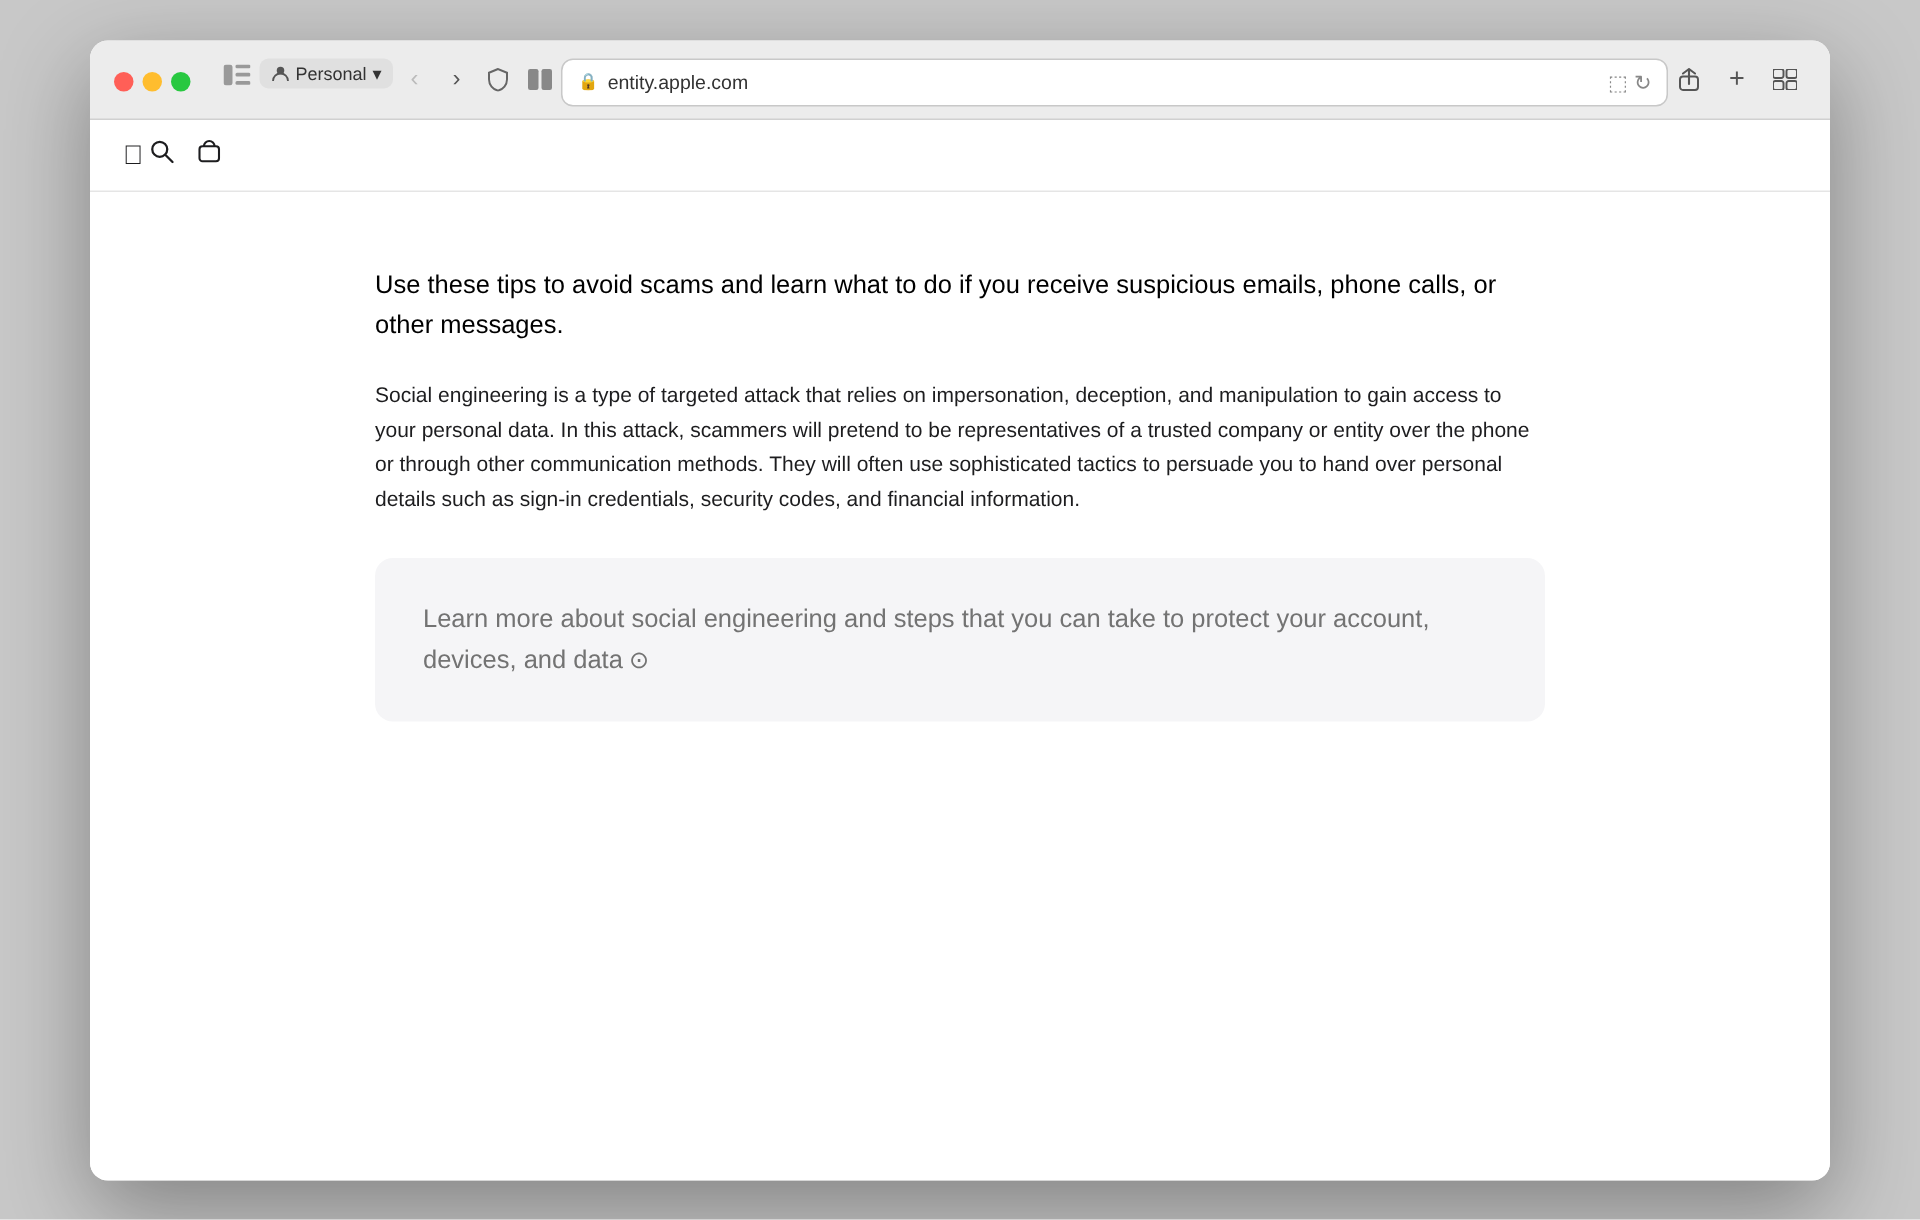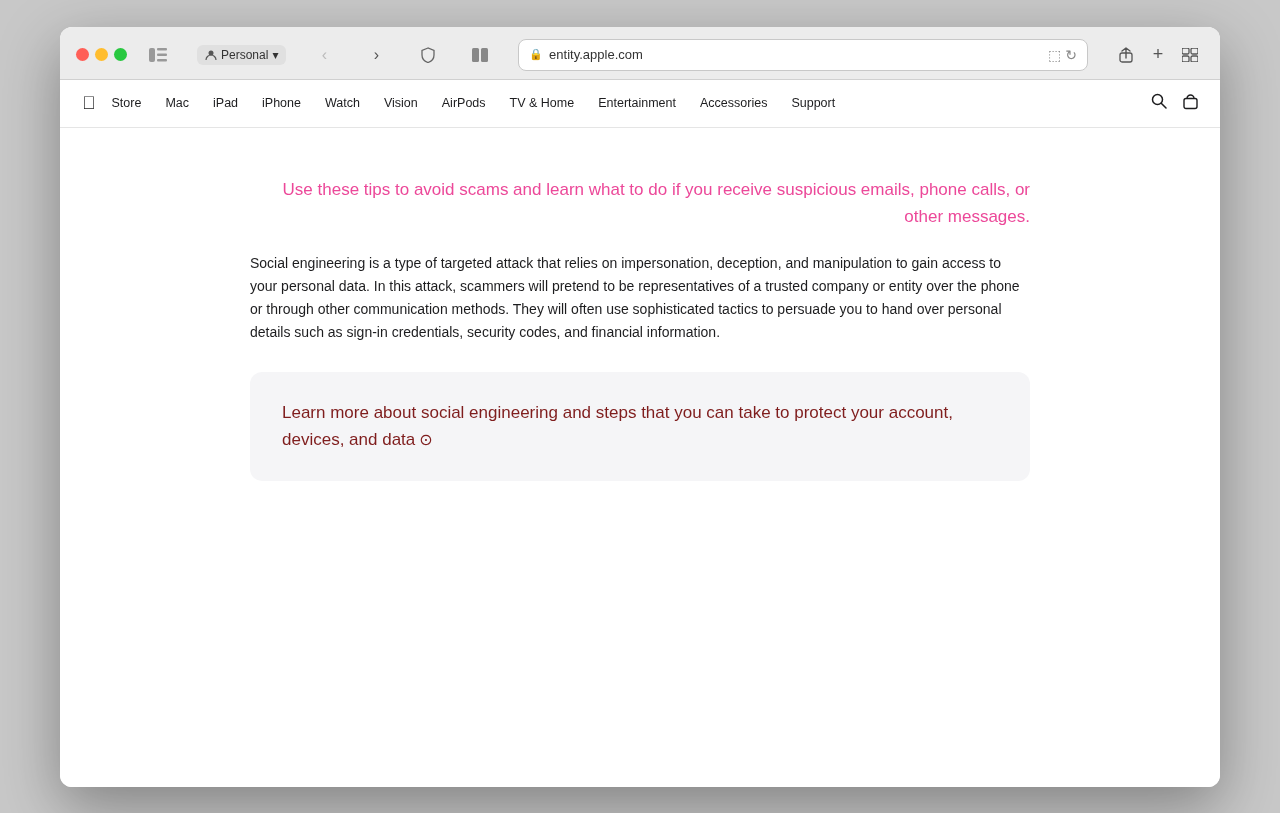--- a/index.html
+++ b/index.html
@@ -41,22 +41,22 @@
     .traffic-light {
       width: 13px;
       height: 13px;
       border-radius: 50%;
     }
     .tl-red { background: #ff5f57; }
     .tl-yellow { background: #ffbd2e; }
     .tl-green { background: #28c840; }
     .browser-toolbar {
       display: flex;
-      align-items: center;
-      gap: 24px;
+      align-items: flex-start;
+      gap: 0;
       flex: 1;
     }
     .sidebar-btn {
       width: 30px;
       height: 22px;
       display: flex;
       align-items: center;
       justify-content: center;
       background: transparent;
       border: none;
@@ -214,38 +214,37 @@
       font-size: 42px;
       font-weight: 700;
       line-height: 1.1;
       color: #1d1d1f;
       margin-bottom: 28px;
       letter-spacing: -0.5px;
     }
     .article-subtitle {
       font-size: 17px;
       line-height: 1.6;
-      color: #ec4899;
+      color: #000000;
       margin-bottom: 22px;
-      text-align: right;
     }
     .article-body {
       font-size: 14px;
       line-height: 1.65;
       color: #1d1d1f;
       margin-bottom: 28px;
     }
     .callout-box {
       background: #f5f5f7;
       border-radius: 12px;
       padding: 28px 32px;
     }
     .callout-link {
       font-size: 17px;
-      color: #7f1d1d;
+      color: #737373;
       text-decoration: none;
       line-height: 1.55;
     }
     .chevron-circle {
       display: inline-block;
       margin-left: 4px;
       font-size: 16px;
     }
   </style>
 </head>
@@ -323,33 +322,20 @@
               <rect x="9" y="8" width="7" height="6" rx="1.5" stroke="#555" stroke-width="1.3" fill="none"></rect>
             </svg>
           </button>
         </div>
       </div>
     </div>
   </div>
 
   <div class="apple-nav">
     <span class="nav-apple-logo"></span>
-    <div class="nav-items">
-      <a class="nav-item">Store</a>
-      <a class="nav-item">Mac</a>
-      <a class="nav-item">iPad</a>
-      <a class="nav-item">iPhone</a>
-      <a class="nav-item">Watch</a>
-      <a class="nav-item">Vision</a>
-      <a class="nav-item">AirPods</a>
-      <a class="nav-item">TV &amp; Home</a>
-      <a class="nav-item">Entertainment</a>
-      <a class="nav-item">Accessories</a>
-      <a class="nav-item">Support</a>
-    </div>
     <div class="nav-right">
       <span class="nav-search-icon">
         <svg width="16" height="16" viewBox="0 0 16 16" fill="none">
           <circle cx="6.5" cy="6.5" r="5" stroke="#1d1d1f" stroke-width="1.5"></circle>
           <line x1="10.5" y1="10.5" x2="15" y2="15" stroke="#1d1d1f" stroke-width="1.5" stroke-linecap="round"></line>
         </svg>
       </span>
       <span class="nav-bag-icon">
         <svg width="15" height="17" viewBox="0 0 15 17" fill="none">
           <path d="M4 5.5C4 3.57 5.57 2 7.5 2S11 3.57 11 5.5" stroke="#1d1d1f" stroke-width="1.4" fill="none"></path>

